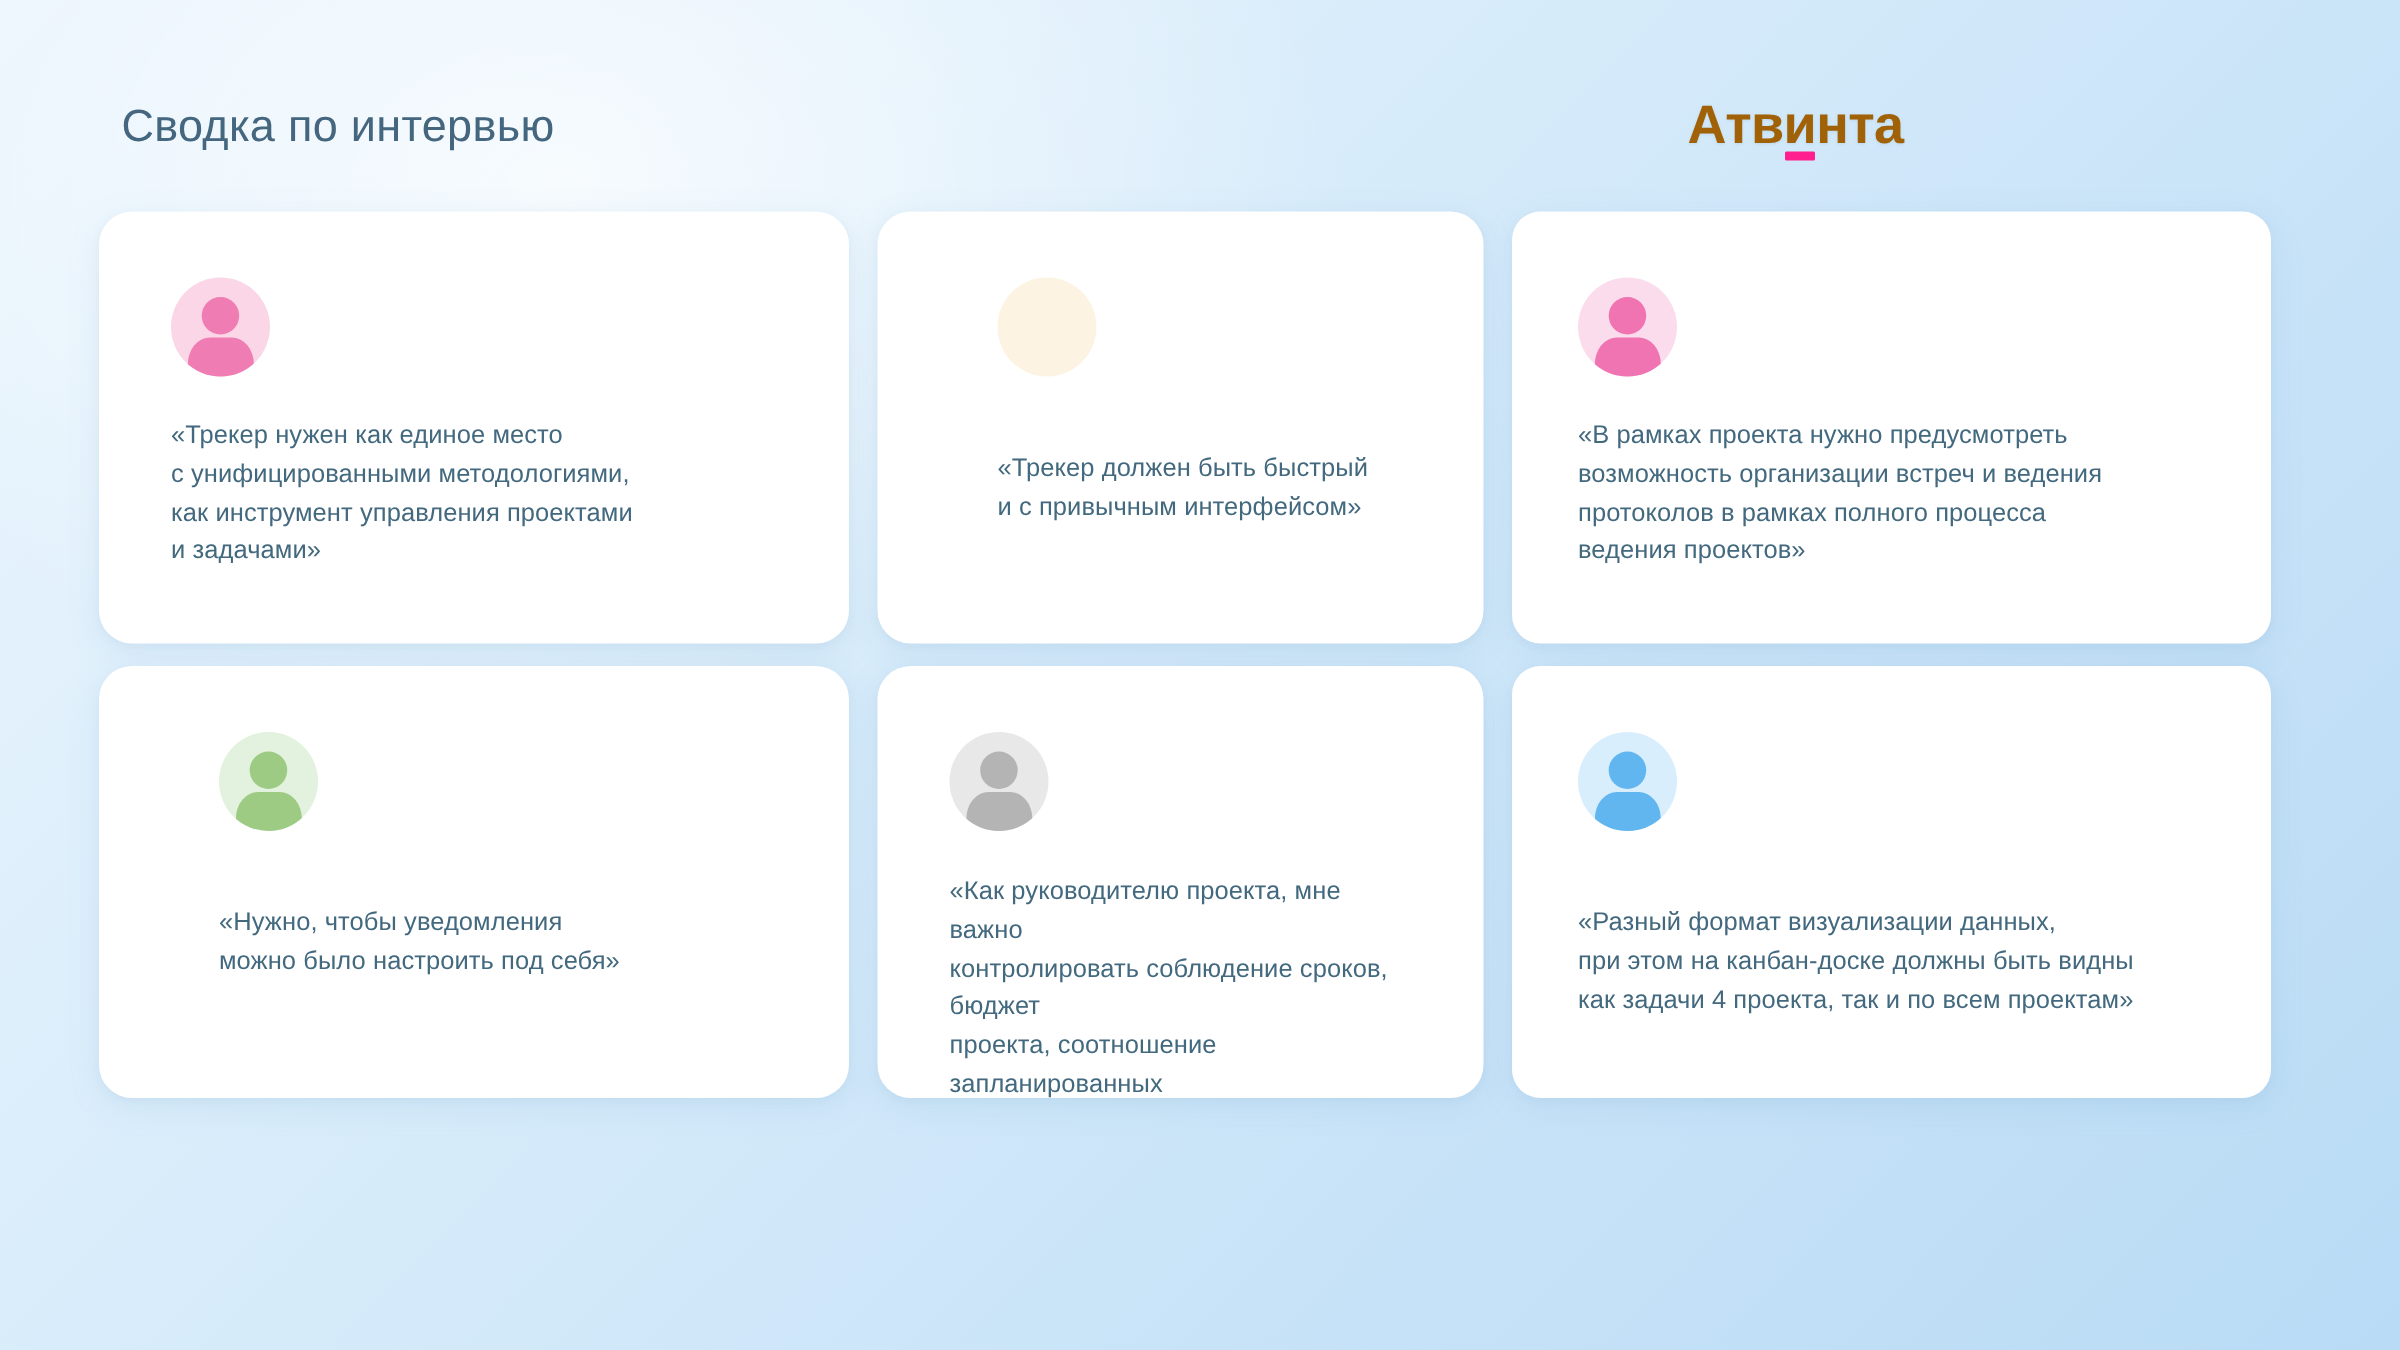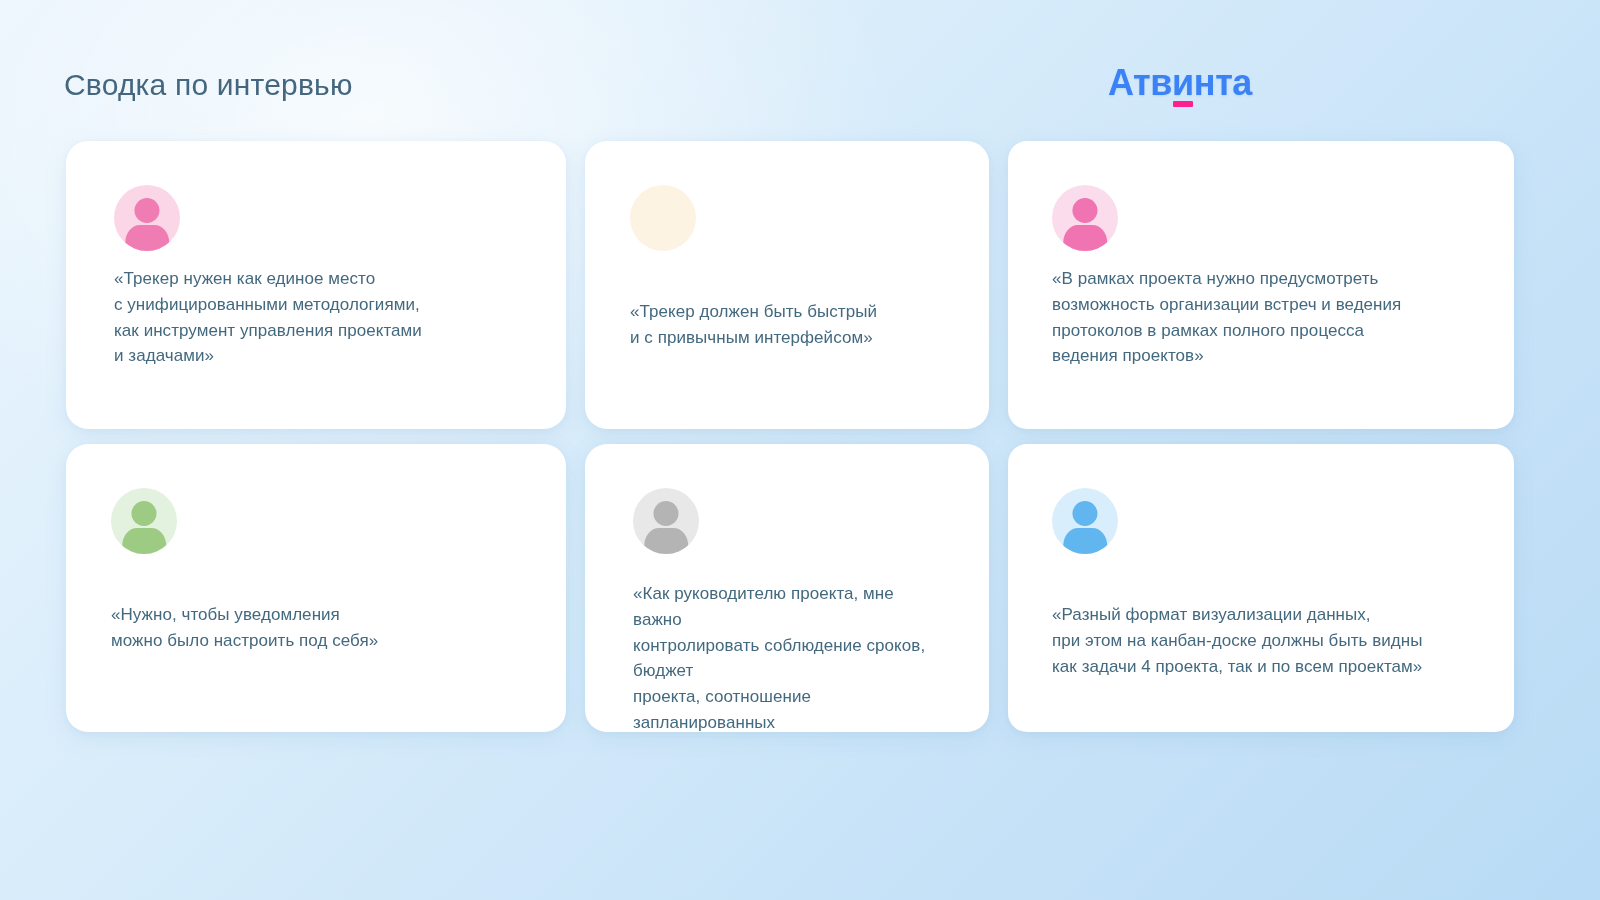--- a/index.html
+++ b/index.html
@@ -28,21 +28,21 @@
     top: -260px;
     width: 1100px;
     height: 760px;
     background: radial-gradient(ellipse at center, rgba(255,255,255,0.72) 0%, rgba(255,255,255,0) 68%);
     pointer-events: none;
   }
 
   
   .slide-header {
     position: absolute;
-    left: 0; top: 0;
+    left: 17px; top: 0;
     width: 1320px;
     height: 140px;
   }
 
   .page-title {
     position: absolute;
     left: 64px;
     top: 68px;
     font-size: 30px;
     font-weight: 500;
@@ -50,21 +50,21 @@
     color: #44667e;
     white-space: nowrap;
   }
 
   .brand-logo {
     position: absolute;
     right: 68px;
     top: 62px;
     font-size: 36px;
     font-weight: 700;
-    color: #3b82f6;
+    color: #a16207;
     letter-spacing: -0.4px;
     white-space: nowrap;
     text-shadow: 0 1px 2px rgba(120,170,205,0.25);
   }
   .brand-logo .brand-underlined {
     position: relative;
     display: inline-block;
   }
   .brand-logo .brand-underlined::after {
     content: "";
@@ -92,21 +92,21 @@
 
   .quote-card {
     background: #ffffff;
     border-radius: 22px;
     box-shadow: 0 6px 22px rgba(110,160,200,0.13),
                 0 2px 6px rgba(110,160,200,0.07);
     padding: 44px 48px 40px 48px;
     position: relative;
     overflow: hidden;
   }
-  .quote-card.card-wide-2 { padding-left: 45px; }
+  .quote-card.card-wide-2 { padding-left: 80px; }
   .quote-card.card-wide-3 { padding-left: 44px; border-radius: 19px; }
 
   
   .avatar {
     width: 66px;
     height: 66px;
     border-radius: 50%;
     position: relative;
     overflow: hidden;
     flex: none;
@@ -125,21 +125,21 @@
     left: 50%;
     top: 61%;
     transform: translateX(-50%);
     width: 66%;
     height: 56%;
     border-radius: 34% 34% 0 0 / 48% 48% 0 0;
   }
 
   
   .quote-text {
-    margin-top: 15px;
+    margin-top: 26px;
     font-size: 17px;
     line-height: 1.52;
     color: #43697f;
     font-weight: 400;
     white-space: pre-line;
     letter-spacing: 0.05px;
   }
   .quote-card.row-2 .quote-text { margin-top: 27px; }
   .quote-card.short-quote .quote-text { margin-top: 48px; }
 </style>

